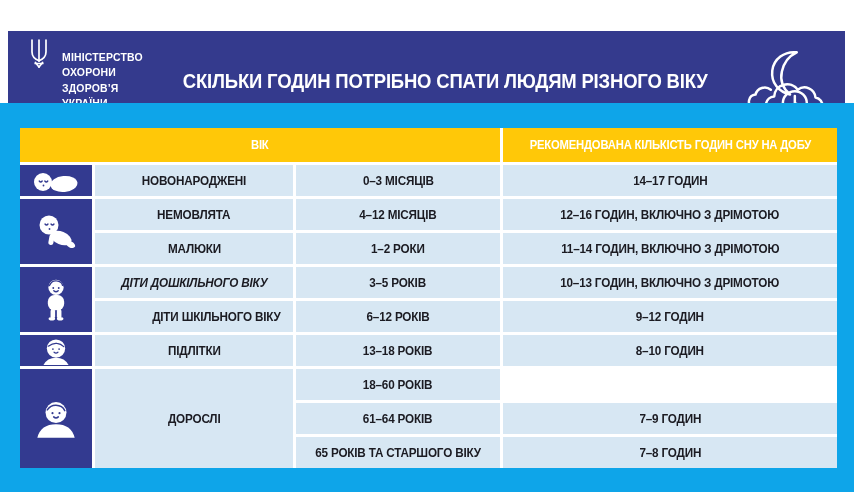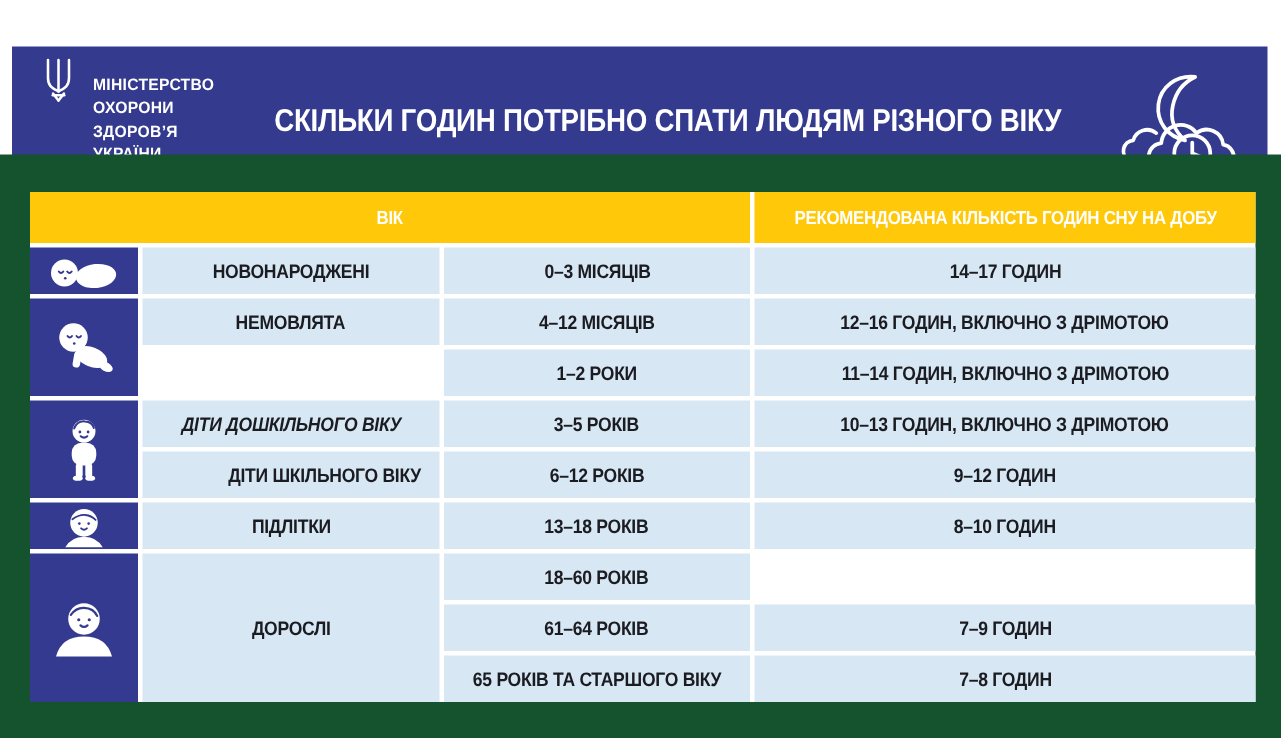--- a/index.html
+++ b/index.html
@@ -23,21 +23,21 @@
   }
   .band-title{flex:1;text-align:center;}
   .band-title span{
     display:inline-block;color:#fff;font-weight:bold;font-size:21px;
     letter-spacing:-0.2px;transform:scaleX(0.88);white-space:nowrap;
   }
   .moon-wrap{margin-right:14px;margin-top:10px;}
   
   .panel{
     position:absolute;left:0;top:103px;width:854px;height:389px;
-    background:#14532d;
+    background:#0ea5e9;
   }
   
   .sleep-table{
     position:absolute;left:20px;top:25px;width:817px;
     background:#ffffff;
     display:grid;
     grid-template-columns:72px 198px 204px 334px;
     grid-template-rows:34px repeat(9,31px);
     gap:3px;
   }
@@ -176,20 +176,23 @@
       <div class="cell" style="grid-column:2;grid-row:3;">
         <span class="t">НЕМОВЛЯТА</span>
       </div>
       <div class="cell" style="grid-column:3;grid-row:3;">
         <span class="t">4–12 МІСЯЦІВ</span>
       </div>
       <div class="cell" style="grid-column:4;grid-row:3;">
         <span class="t">12–16 ГОДИН, ВКЛЮЧНО З ДРІМОТОЮ</span>
       </div>
 
+      <div class="cell" style="grid-column:2;grid-row:4;">
+        <span class="t">МАЛЮКИ</span>
+      </div>
       <div class="cell" style="grid-column:3;grid-row:4;">
         <span class="t">1–2 РОКИ</span>
       </div>
       <div class="cell" style="grid-column:4;grid-row:4;">
         <span class="t">11–14 ГОДИН, ВКЛЮЧНО З ДРІМОТОЮ</span>
       </div>
 
       <div class="cell" style="grid-column:2;grid-row:5;font-style:italic;">
         <span class="t">ДІТИ ДОШКІЛЬНОГО ВІКУ</span>
       </div>

